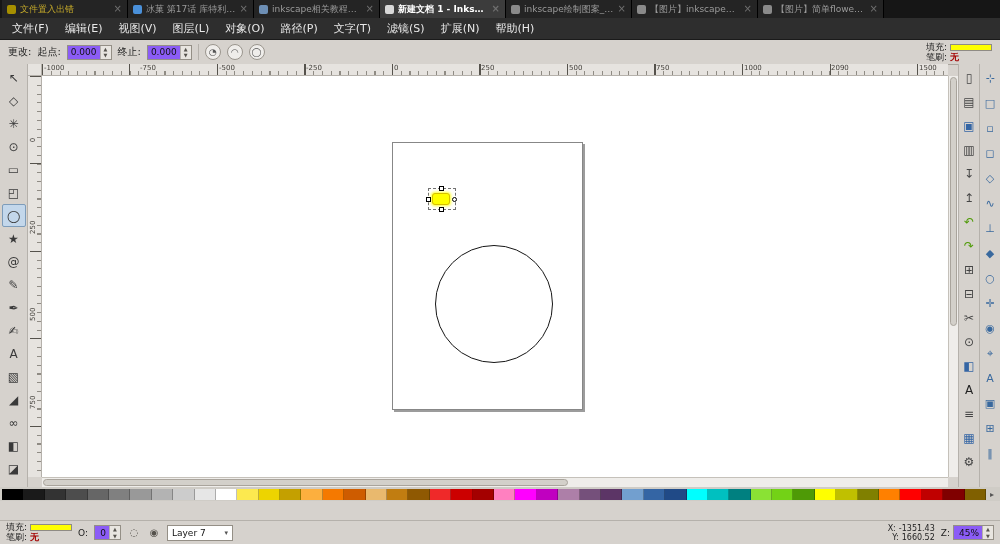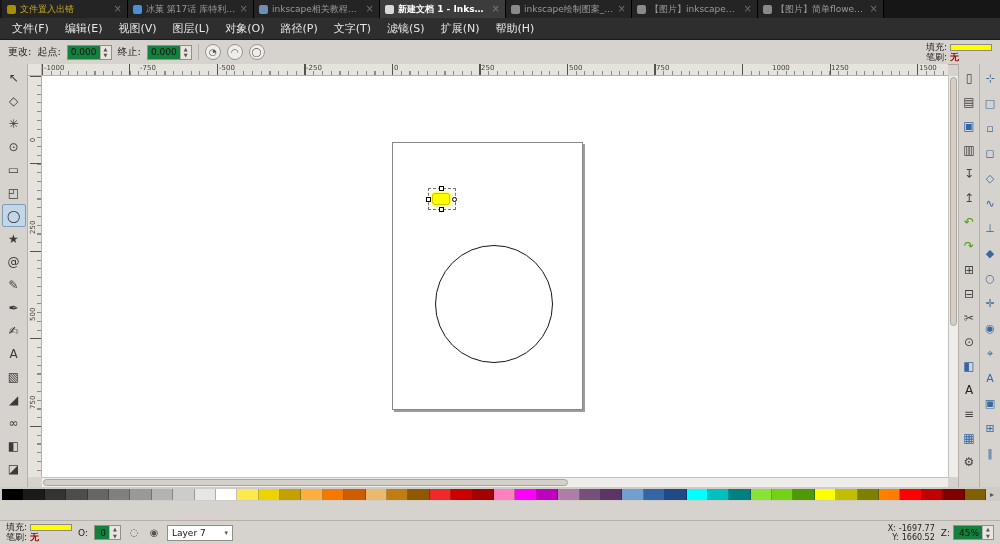--- a/index.html
+++ b/index.html
@@ -15,21 +15,21 @@
   .tabclose{color:#6f6f6f;font-size:10px;line-height:1}
 
   
   #menubar{position:absolute;left:0;top:18px;width:1000px;height:22px;background:#2e2e2e;display:flex;padding:0 4px;border-bottom:1px solid #1a1a1a}
   .menuitem{padding:0 8px;font-size:11px;color:#e8e8e8;line-height:22px}
 
   
   #tooloptions{position:absolute;left:0;top:40px;width:1000px;height:24px;background:#d6d2cd;border-bottom:1px solid #aaa59d;display:flex;align-items:center;gap:6px;padding:12px 8px;font-size:10px}
   .tb-label{color:#222}
   .sep{width:1px;height:16px;background:#b5b1ab}
-  .spin{display:inline-flex;align-items:stretch;height:15px;background:#15803d;border:1px solid #948f86}
+  .spin{display:inline-flex;align-items:stretch;height:15px;background:#8b5cf6;border:1px solid #948f86}
   .spin .val{min-width:28px;padding:0 3px;font-size:9px;display:flex;align-items:center;justify-content:flex-end;color:#111}
   .spin.small .val{min-width:14px}
   .spin .arrows{width:11px;display:flex;flex-direction:column;border-left:1px solid #b5b1ab;background:#e8e5e0}
   .spin .arrows span{flex:1;font-size:5px;line-height:6px;text-align:center;color:#55524c}
   .roundbtn{width:16px;height:16px;border-radius:50%;border:1px solid #9a958d;background:#efedea;display:flex;align-items:center;justify-content:center;font-size:9px;color:#555}
   .fs-block{display:flex;flex-direction:column;gap:1px;justify-content:center}
   .fs-row{display:flex;align-items:center;gap:3px;height:9px;font-size:9px}
   .fill-swatch{width:42px;height:7px;border:1px solid #8f8b84;background:#ffff00}
   .stroke-none{color:#a40000;font-weight:bold}
 
@@ -248,23 +248,23 @@
       <span class="hlabel" style="left: 262px;">-250</span>
 
       <span class="hlabel" style="left: 350px;">0</span>
 
       <span class="hlabel" style="left: 437px;">250</span>
 
       <span class="hlabel" style="left: 525px;">500</span>
 
       <span class="hlabel" style="left: 612px;">750</span>
 
-      <span class="hlabel" style="left: 700px; margin-left: 28px;">1000</span>
-
-      <span class="hlabel" style="left: 787px;">1250</span>
+      <span class="hlabel" style="left: 700px;">1000</span>
+
+      <span class="hlabel" style="left: 787px;">2090</span>
 
       <span class="hlabel" style="left: 875px; text-align: center;">1500</span>
     </span>
 </div>
 <div id="vruler">
   <div class="ticks"></div>
   <span style="position:absolute;inset:0">
 
       <span class="vlabel" style="top: 60px;">0</span>
 
@@ -489,21 +489,21 @@
   </span>
   <span class="mini-icon">◌</span>
   <span class="mini-icon">◉</span>
   <span id="layer-combo">
     <span>Layer 7</span>
     <span class="chev">▾</span>
   </span>
   <span id="coords">
     <span class="row">
       <span>X:</span>
-      <span>-1697.77</span>
+      <span>-1351.43</span>
     </span>
     <span class="row">
       <span>Y:</span>
       <span>1660.52</span>
     </span>
   </span>
   <span id="zoom-block">
     <span class="tb-label">Z:</span>
     <span class="spin">
       <span class="val">45%</span>

